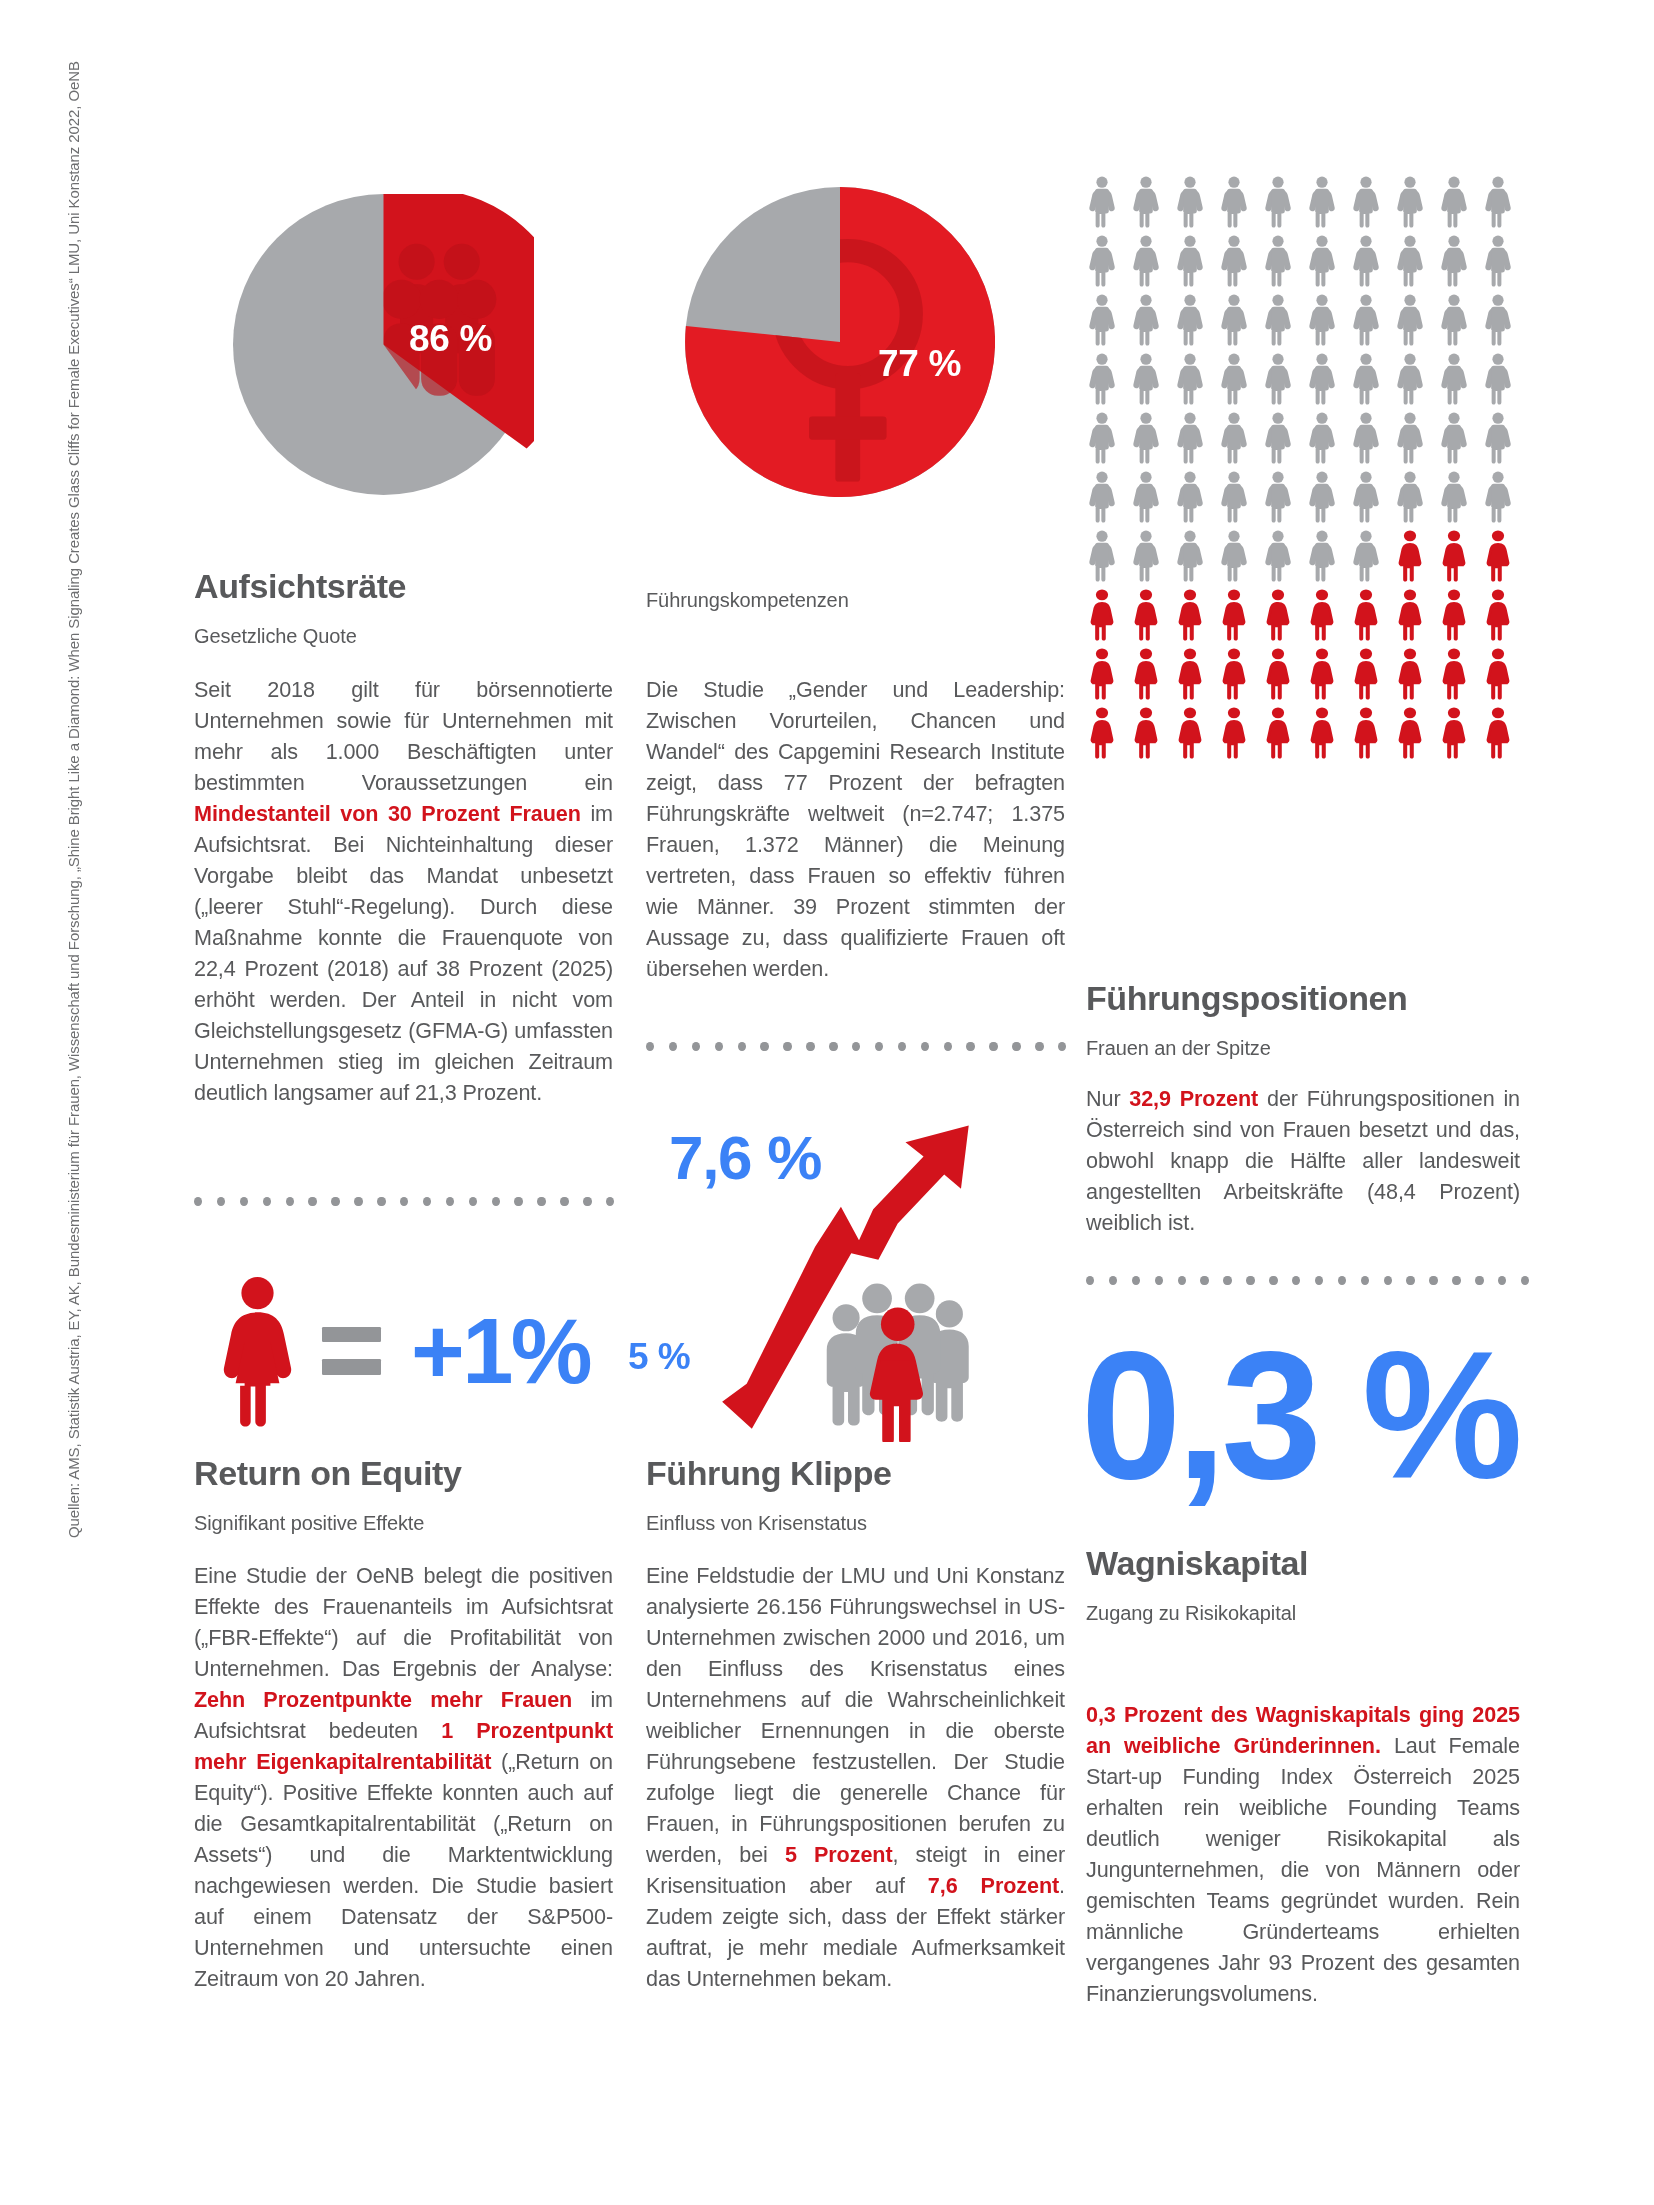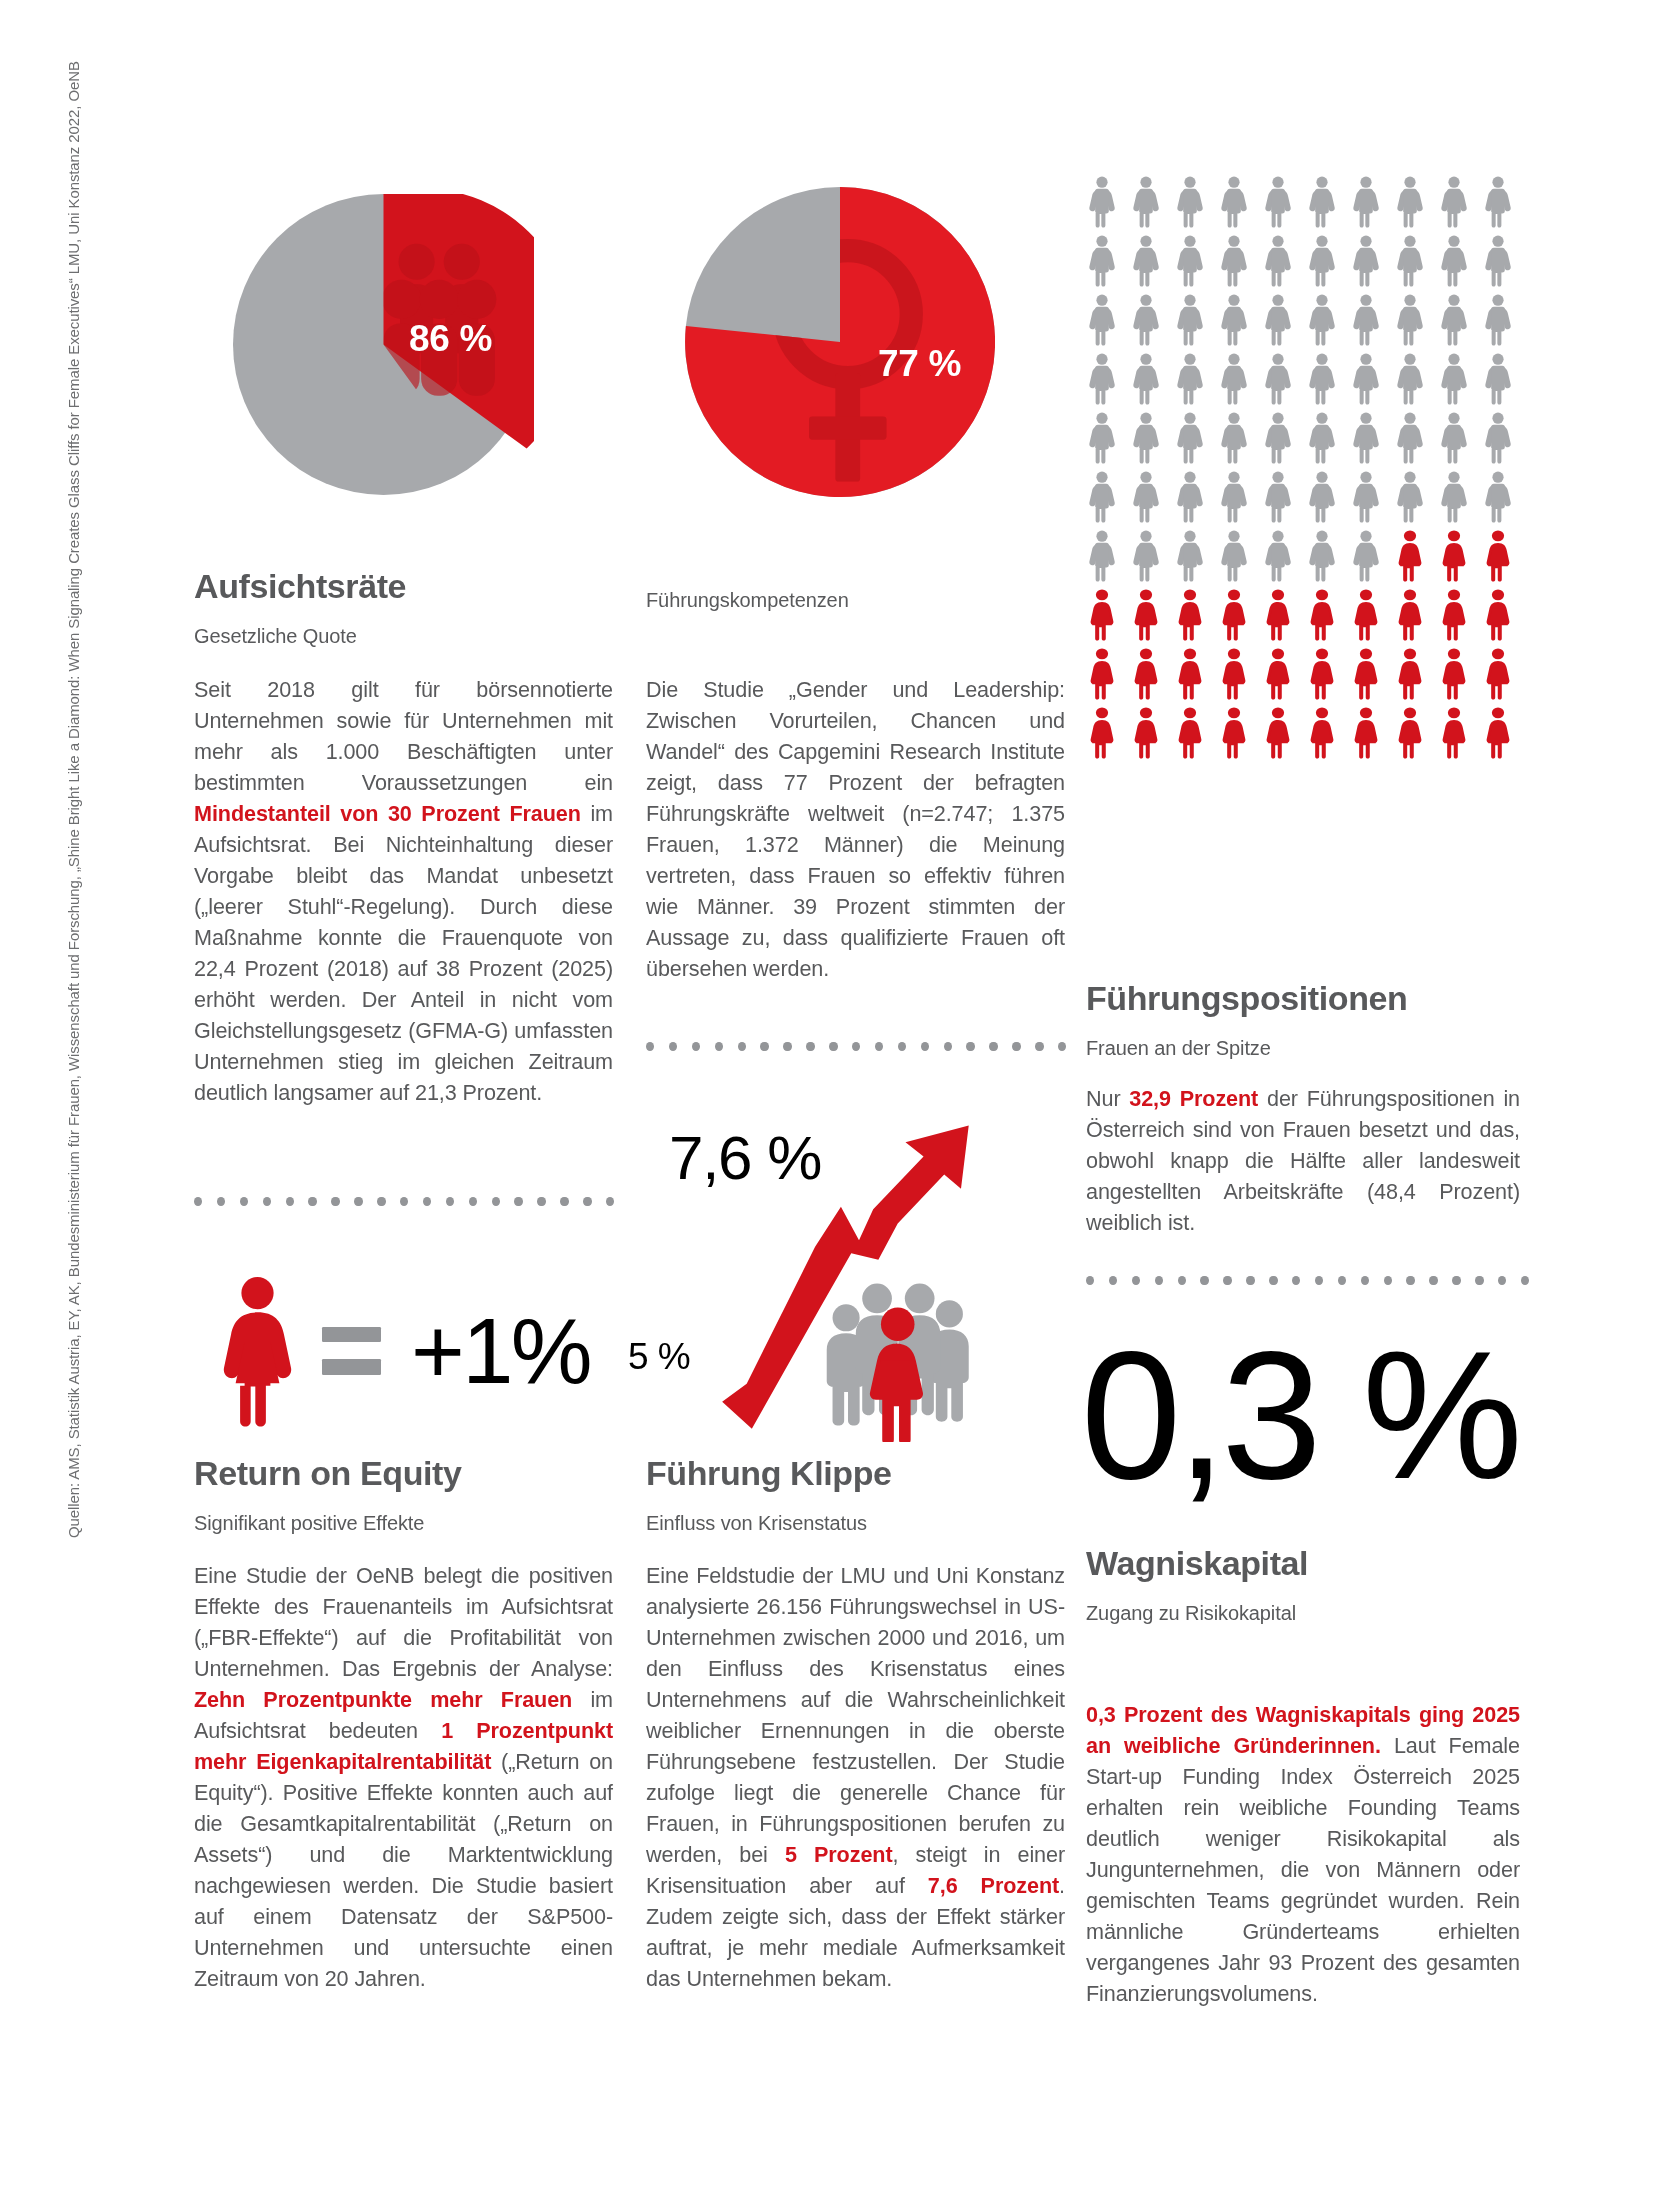--- a/index.html
+++ b/index.html
@@ -108,22 +108,22 @@
     width: 452px;
     display: grid;
     grid-template-columns: repeat(10, 44px);
     grid-auto-rows: 59px;
     gap: 0;
   }
   #pictogram svg { width: 30px; height: 52px; display: block; }
 
   
   .big-num {
-    color: #000000;
-    font-weight: normal;
+    color: #3b82f6;
+    font-weight: bold;
     letter-spacing: -2.6px;
   }
 </style>
 </head>
 <body>
 
 <div id="page">
 
   <div id="source-credit">
     <span id="source-credit-inner">Quellen: AMS, Statistik Austria, EY, AK, Bundesministerium für Frauen, Wissenschaft und Forschung, „Shine Bright Like a Diamond: When Signaling Creates Glass Cliffs for Female Executives“ LMU, Uni Konstanz 2022, OeNB</span>

